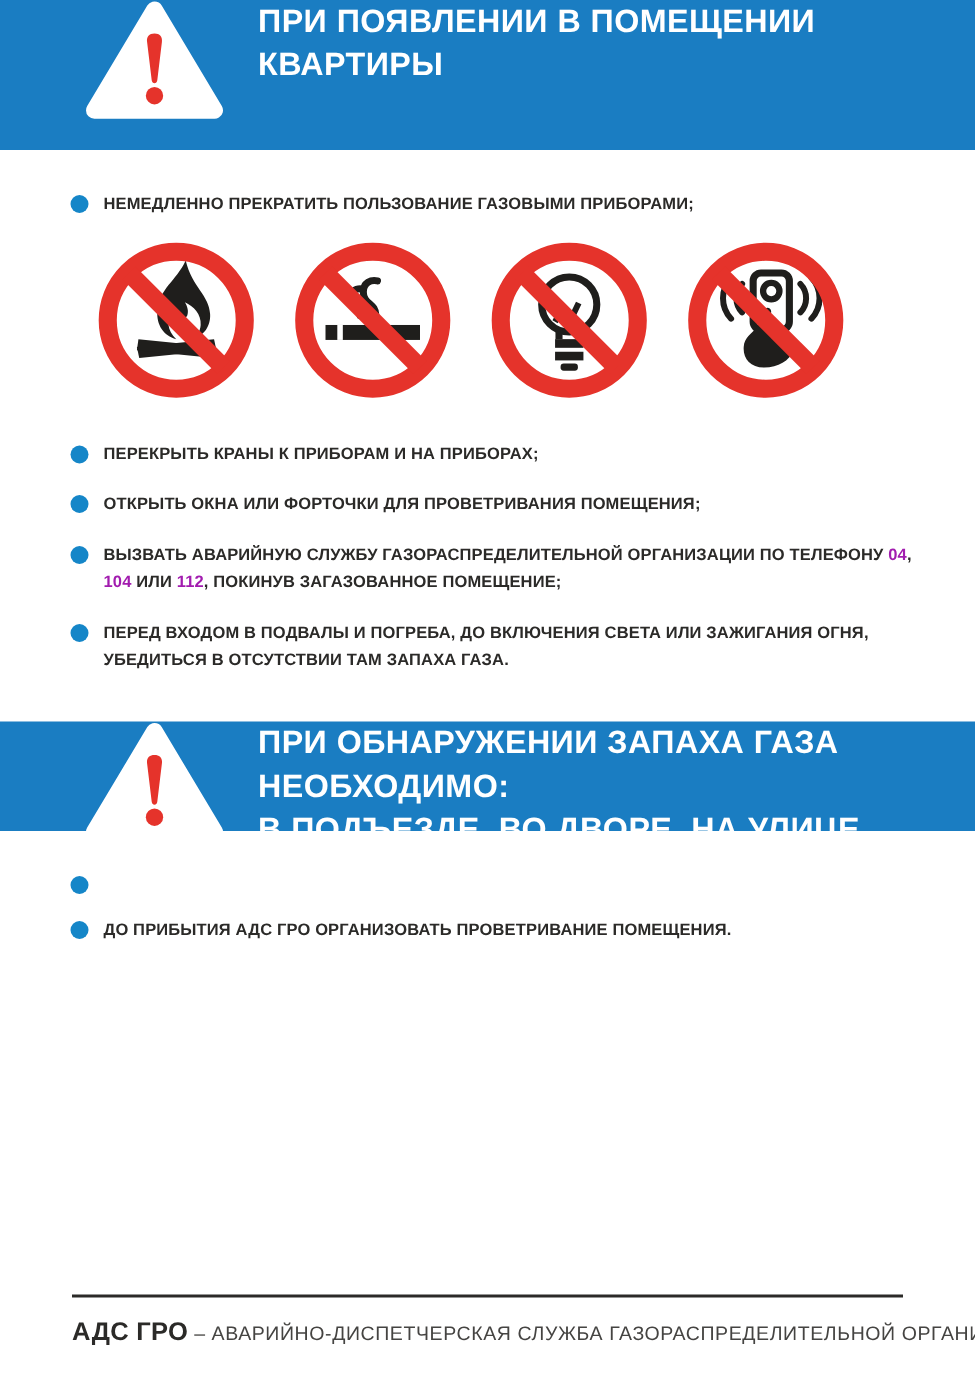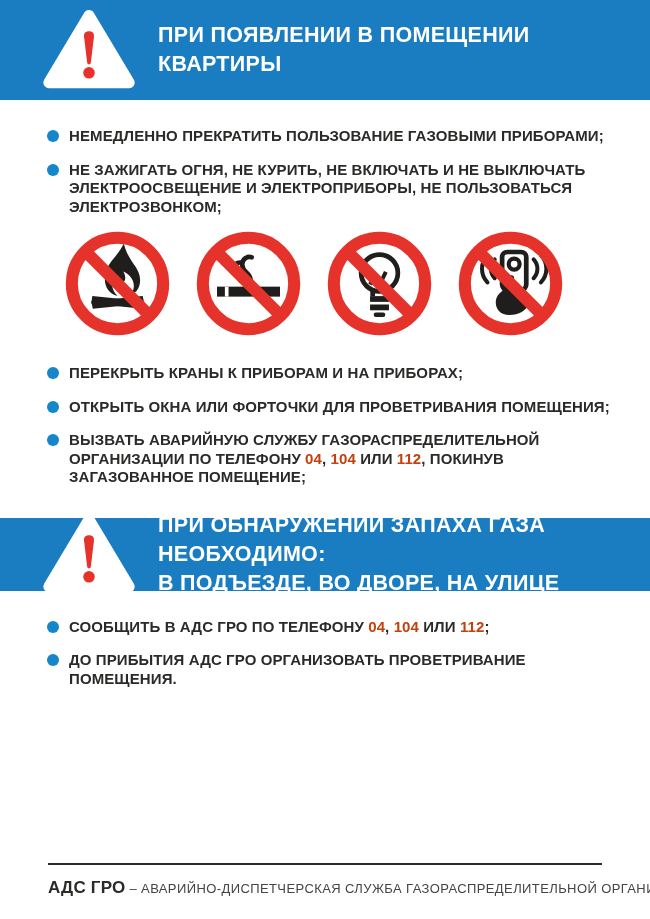--- a/index.html
+++ b/index.html
@@ -8,24 +8,24 @@
   .page {
     position: relative;
     width: 650px;
     height: 919px;
     background: #ffffff;
     overflow: hidden;
   }
   
   .band {
     display: flex;
-    align-items: center;
+    align-items: flex-start;
     width: 650px;
     background: #1a7dc2;
-    padding-left: 42px;
+    padding-left: 56px;
   }
   .band1 { height: 100px; }
   .band2 { height: 73px; margin-top: 31px; }
   .tri-icon { flex: 0 0 auto; }
   .band-title {
     margin-left: 22px;
     color: #ffffff;
     font-weight: bold;
     font-size: 21.5px;
     line-height: 29px;
@@ -36,34 +36,34 @@
   ul.blist { list-style: none; padding: 0 38px 0 47px; }
   .list1a { margin-top: 27px; }
   .list1b { margin-top: 28px; }
   .list2  { margin-top: 27px; }
   ul.blist li {
     display: flex;
     gap: 10px;
     margin-bottom: 15px;
     color: #2b2a28;
     font-weight: bold;
-    font-size: 15px;
+    font-size: 11px;
     line-height: 18.5px;
     letter-spacing: 0.1px;
     text-transform: uppercase;
   }
   ul.blist .dot {
     flex: 0 0 12px;
     width: 12px; height: 12px;
     margin-top: 3px;
     border-radius: 50%;
     background: #1586c8;
   }
   ul.blist .txt { max-width: 545px; }
-  ul.blist .hl { color: #c2410c; }
+  ul.blist .hl { color: #a21caf; }
   
   .icons-row {
     display: flex;
     gap: 26px;
     padding-left: 65px;
     margin-top: 10px;
     margin-bottom: 22px;
   }
   .icons-row svg { display: block; }
   
@@ -103,24 +103,20 @@
     <h1 class="band-title">
         <div>ПРИ ПОЯВЛЕНИИ В ПОМЕЩЕНИИ КВАРТИРЫ</div>
       </h1>
   </header>
 
   <ul class="blist list1a">
       <li>
         <span class="dot"></span>
         <span class="txt"><span>НЕМЕДЛЕННО ПРЕКРАТИТЬ ПОЛЬЗОВАНИЕ ГАЗОВЫМИ ПРИБОРАМИ;</span></span>
       </li>
-      <li>
-        <span class="dot"></span>
-        <span class="txt"><span>НЕ ЗАЖИГАТЬ ОГНЯ, НЕ КУРИТЬ, НЕ ВКЛЮЧАТЬ И НЕ ВЫКЛЮЧАТЬ ЭЛЕКТРООСВЕЩЕНИЕ И ЭЛЕКТРОПРИБОРЫ, НЕ ПОЛЬЗОВАТЬСЯ ЭЛЕКТРОЗВОНКОМ;</span></span>
-      </li>
     </ul>
 
   <div class="icons-row">
 
     <svg width="105" height="105" viewBox="0 0 100 100">
       <path fill="#1f1e1c" d="M56 12 C50 25 39 30 38 44 C37.3 53 42 60 50 62 C44 56 44 50 47 45 C49 50 55 51 57 47 C58 44 57 41 55.5 38.5 C61 41 66 46 65.5 53 C65.3 57 63 60.5 59 62 C67 61 72 54 71.5 46 C71 34 60 29 56 12 Z"></path>
       <path fill="#1f1e1c" d="M25 67 L74 62 L75.5 69 L26.5 74 Z"></path>
       <path fill="#1f1e1c" d="M26 62 L75 67 L74 74 L25 69 Z"></path>
       <circle cx="50" cy="50" r="43.5" fill="none" stroke="#e5332b" stroke-width="11.5"></circle>
       <line x1="20" y1="20" x2="80" y2="80" stroke="#e5332b" stroke-width="11.5"></line>
@@ -166,39 +162,42 @@
         <span class="txt"><span>ПЕРЕКРЫТЬ КРАНЫ К ПРИБОРАМ И НА ПРИБОРАХ;</span></span>
       </li>
       <li>
         <span class="dot"></span>
         <span class="txt"><span>ОТКРЫТЬ ОКНА ИЛИ ФОРТОЧКИ ДЛЯ ПРОВЕТРИВАНИЯ ПОМЕЩЕНИЯ;</span></span>
       </li>
       <li>
         <span class="dot"></span>
         <span class="txt"><span>ВЫЗВАТЬ АВАРИЙНУЮ СЛУЖБУ ГАЗОРАСПРЕДЕЛИТЕЛЬНОЙ ОРГАНИЗАЦИИ ПО ТЕЛЕФОНУ </span><span class="hl">04</span><span>, </span><span class="hl">104</span><span> ИЛИ </span><span class="hl">112</span><span>, ПОКИНУВ ЗАГАЗОВАННОЕ ПОМЕЩЕНИЕ;</span></span>
       </li>
+      <li>
+        <span class="dot"></span>
+        <span class="txt"><span>ПЕРЕД ВХОДОМ В ПОДВАЛЫ И ПОГРЕБА, ДО ВКЛЮЧЕНИЯ СВЕТА ИЛИ ЗАЖИГАНИЯ ОГНЯ, УБЕДИТЬСЯ В ОТСУТСТВИИ ТАМ ЗАПАХА ГАЗА.</span></span>
+      </li>
     </ul>
 
   <header class="band band2">
     <svg class="tri-icon" width="94" height="82" viewBox="0 0 100 88">
       <path d="M50 7 L93 79 L7 79 Z" fill="#ffffff" stroke="#ffffff" stroke-width="12" stroke-linejoin="round"></path>
       <path d="M50 24 C46.2 24 44.2 26.3 44.7 30 L48 57.5 C48.3 60.3 51.7 60.3 52 57.5 L55.3 30 C55.8 26.3 53.8 24 50 24 Z" fill="#e5332b"></path>
       <circle cx="50" cy="68.5" r="6.2" fill="#e5332b"></circle>
     </svg>
     <h1 class="band-title">
         <div>ПРИ ОБНАРУЖЕНИИ ЗАПАХА ГАЗА</div>
         <div>НЕОБХОДИМО:</div>
         <div>В ПОДЪЕЗДЕ, ВО ДВОРЕ, НА УЛИЦЕ</div>
       </h1>
   </header>
 
   <ul class="blist list2">
       <li>
         <span class="dot"></span>
-        <span class="txt"><span>СООБЩИТЬ В АДС ГРО ПО ТЕЛЕФОНУ </span><span class="hl">04</span><span>, </span><span class="hl">104</span><span> ИЛИ </span><span class="hl">112</span><span>;</span></span>
       </li>
       <li>
         <span class="dot"></span>
         <span class="txt"><span>ДО ПРИБЫТИЯ АДС ГРО ОРГАНИЗОВАТЬ ПРОВЕТРИВАНИЕ ПОМЕЩЕНИЯ.</span></span>
       </li>
     </ul>
 
   <div class="footer">
     <div class="footer-rule"></div>
     <div class="footer-text">

